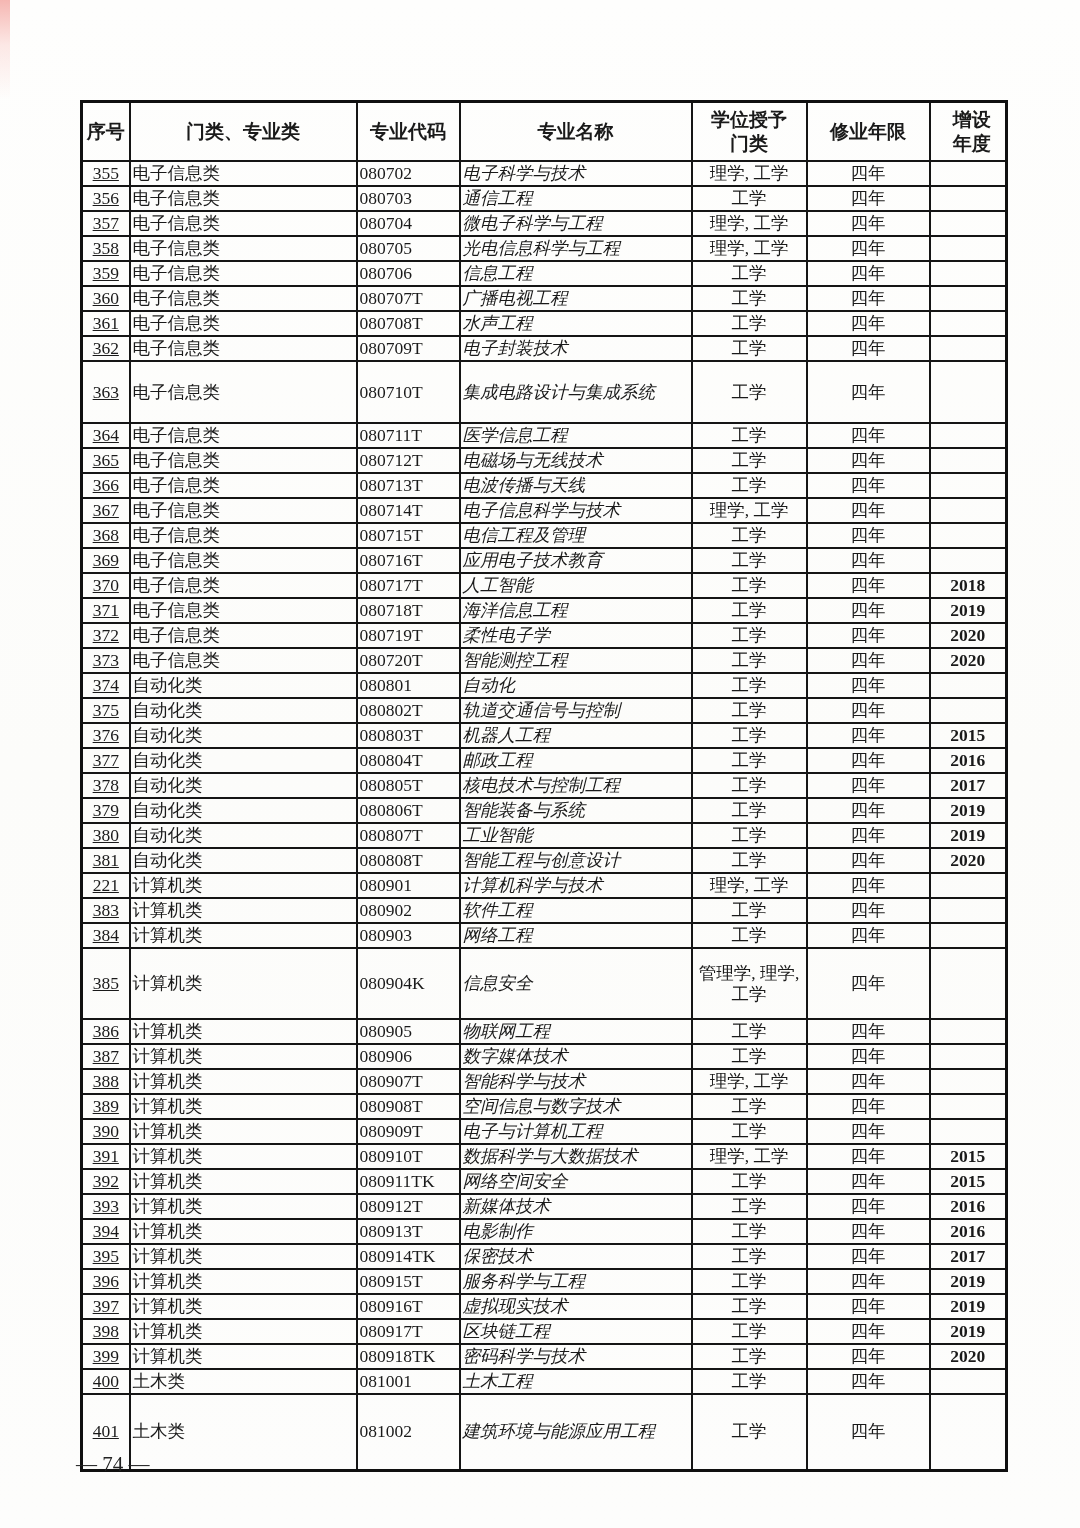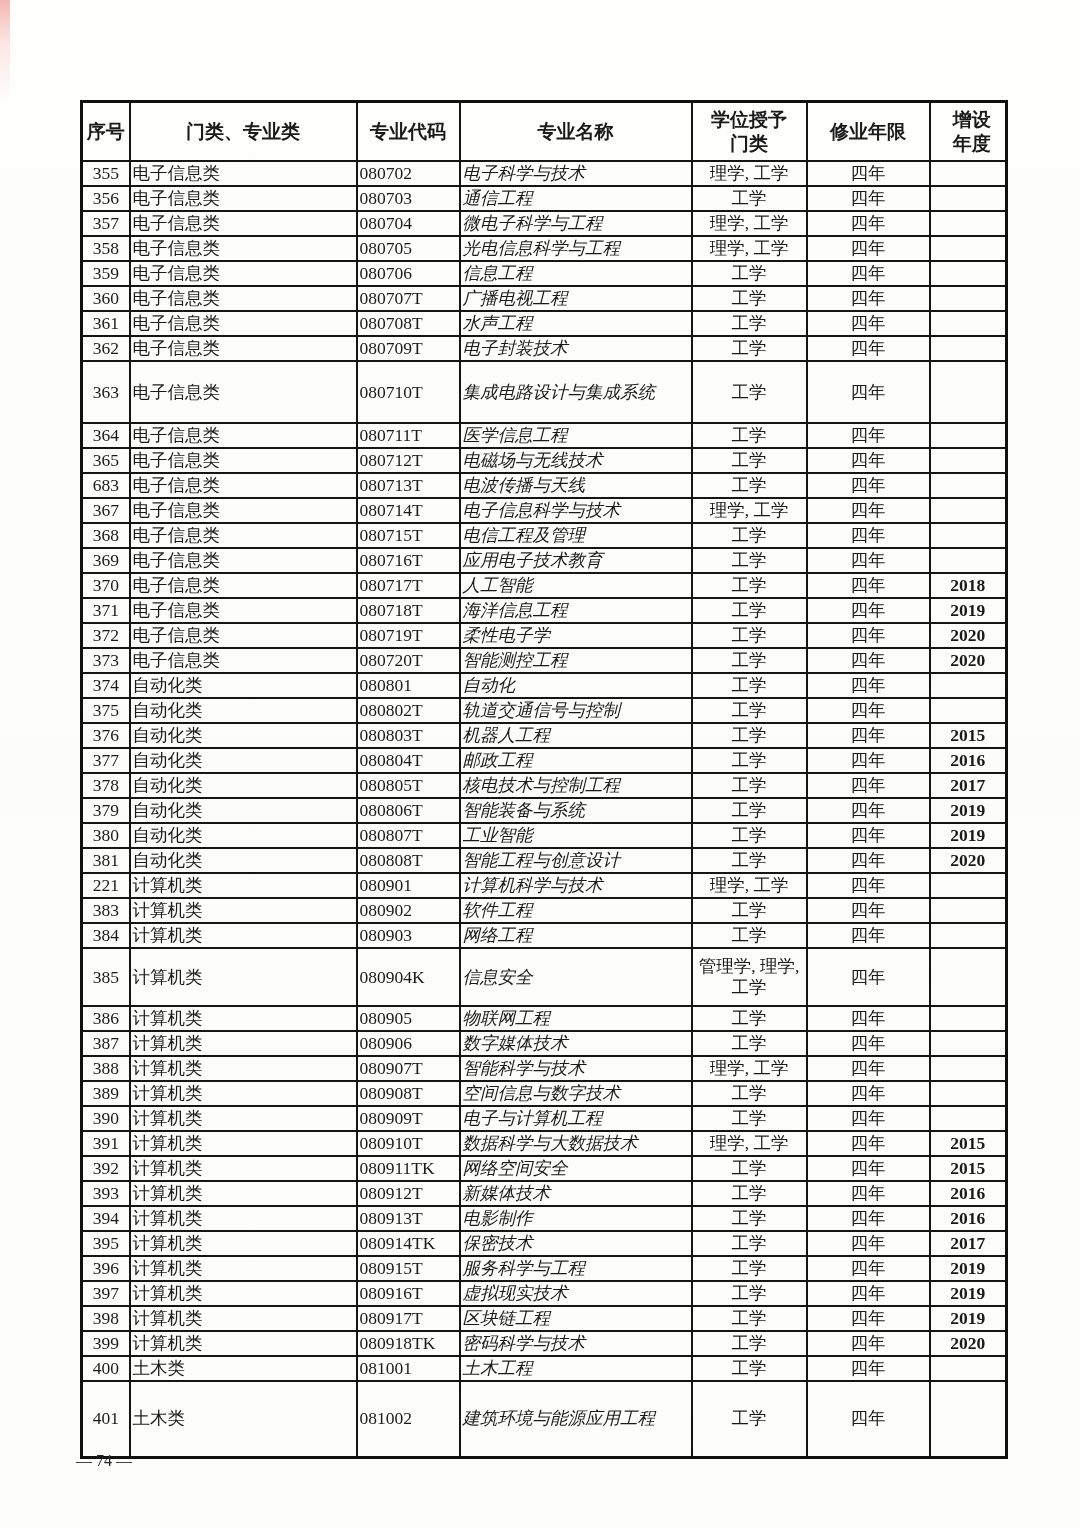--- a/index.html
+++ b/index.html
@@ -38,37 +38,37 @@
     font-weight: 700;
     font-size: 19px;
     text-align: center;
     line-height: 1.25;
     height: 55px;
   }
   thead th .wrap-narrow { display: inline-block; max-width: 84px; }
   thead th .wrap-tiny { display: inline-block; max-width: 46px; text-align: right; }
   tbody tr { height: 25px; }
   tbody tr:nth-child(9)  { height: 62px; }
-  tbody tr:nth-child(31) { height: 58px; }
+  tbody tr:nth-child(31) { height: 71px; }
   tbody tr:nth-child(47) { height: 76px; }
   tbody td {
     font-size: 17.5px;
     line-height: 1.2;
     white-space: normal;
   }
-  td.c0 { text-align: center; }
+  td.c0 { text-align: center; text-decoration: underline; }
   td.c1 { text-align: left; padding-left: 7px; border-radius: 6px; }
   td.c2 { text-align: left; padding-left: 7px; }
   td.c3 { text-align: left; padding-left: 5px; font-style: italic; }
   td.c4 { text-align: center; margin-left: 16px; }
   td.c5 { text-align: center; margin-top: 8px; }
   td.c6 { text-align: center; font-weight: bold; }
   .page-number {
     position: absolute; left: 76px; top: 1452px;
-    font-size: 16px;
+    font-size: 21px;
     color: #222;
     font-family: "Liberation Serif", "DejaVu Serif", serif;
   }
 </style>
 </head>
 <body>
 
 <div class="page">
   <div class="scan-artifact"></div>
 
@@ -187,21 +187,21 @@
         <tr>
           <td class="c0">365</td>
           <td class="c1">电子信息类</td>
           <td class="c2">080712T</td>
           <td class="c3">电磁场与无线技术</td>
           <td class="c4">工学</td>
           <td class="c5">四年</td>
           <td class="c6"></td>
         </tr>
         <tr>
-          <td class="c0">683</td>
+          <td class="c0">366</td>
           <td class="c1">电子信息类</td>
           <td class="c2">080713T</td>
           <td class="c3">电波传播与天线</td>
           <td class="c4">工学</td>
           <td class="c5">四年</td>
           <td class="c6"></td>
         </tr>
         <tr>
           <td class="c0">367</td>
           <td class="c1">电子信息类</td>

